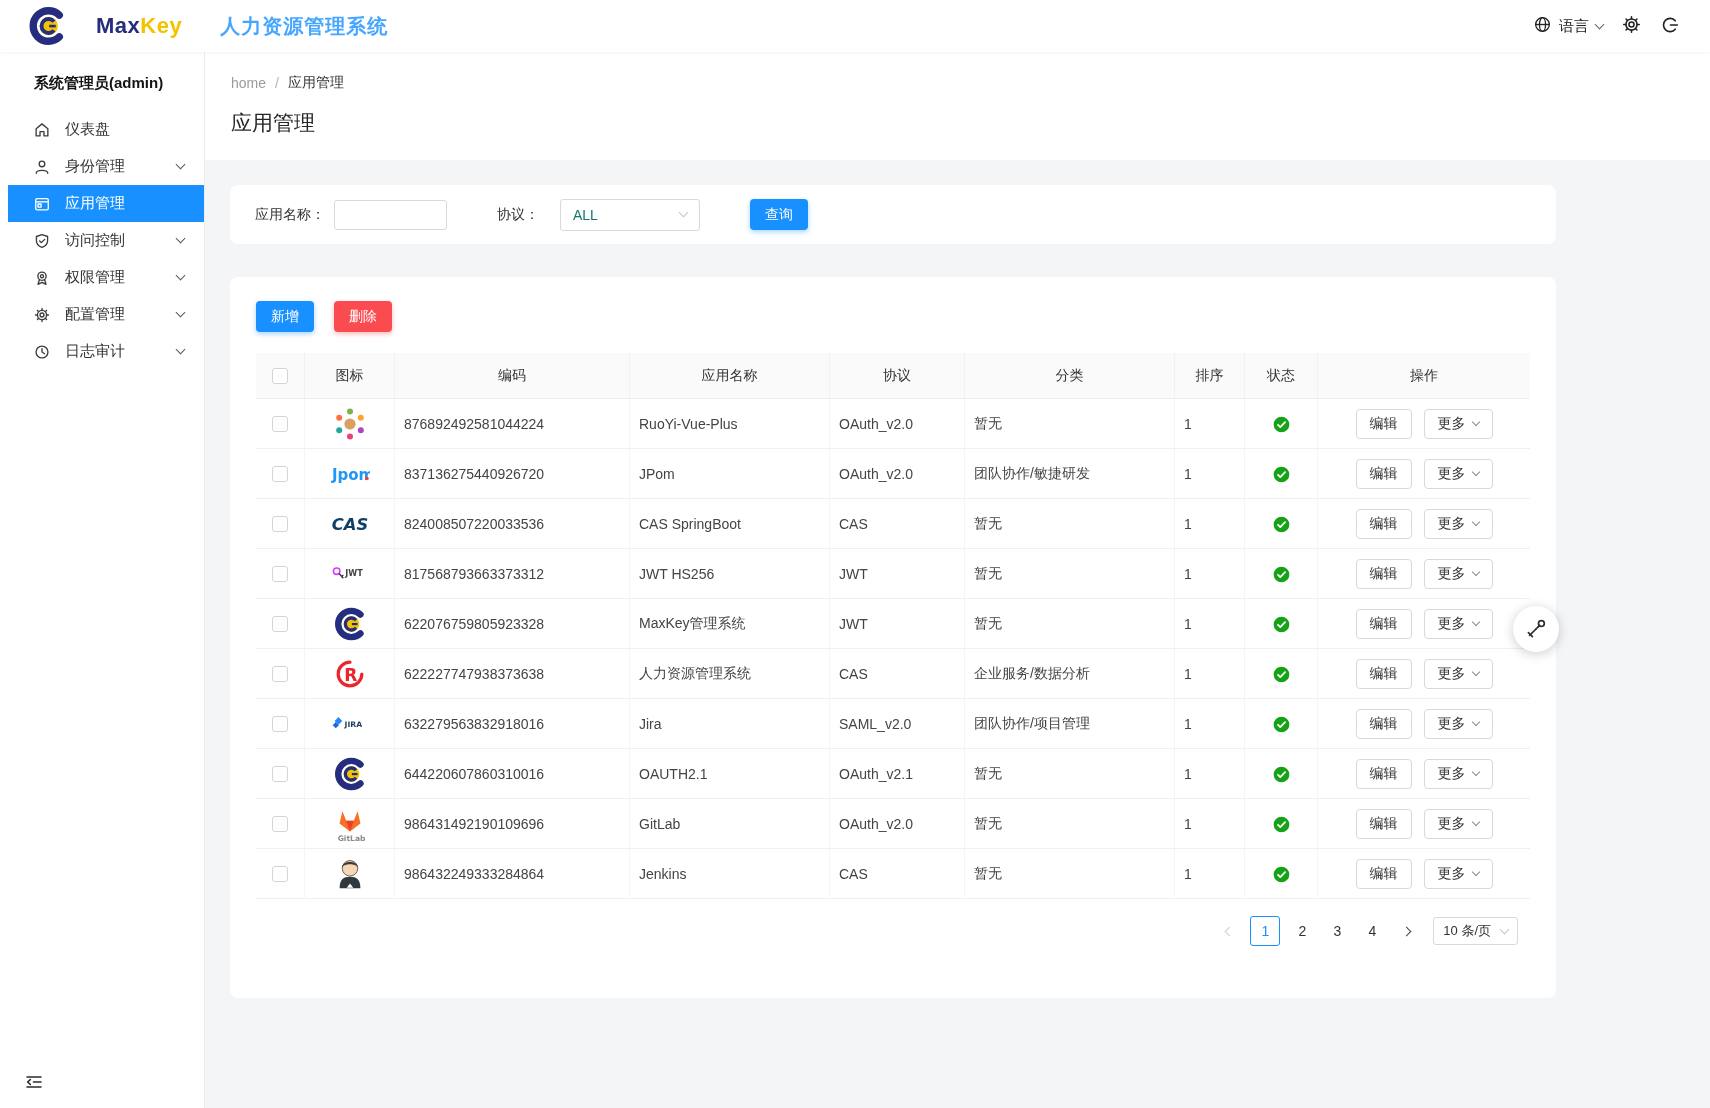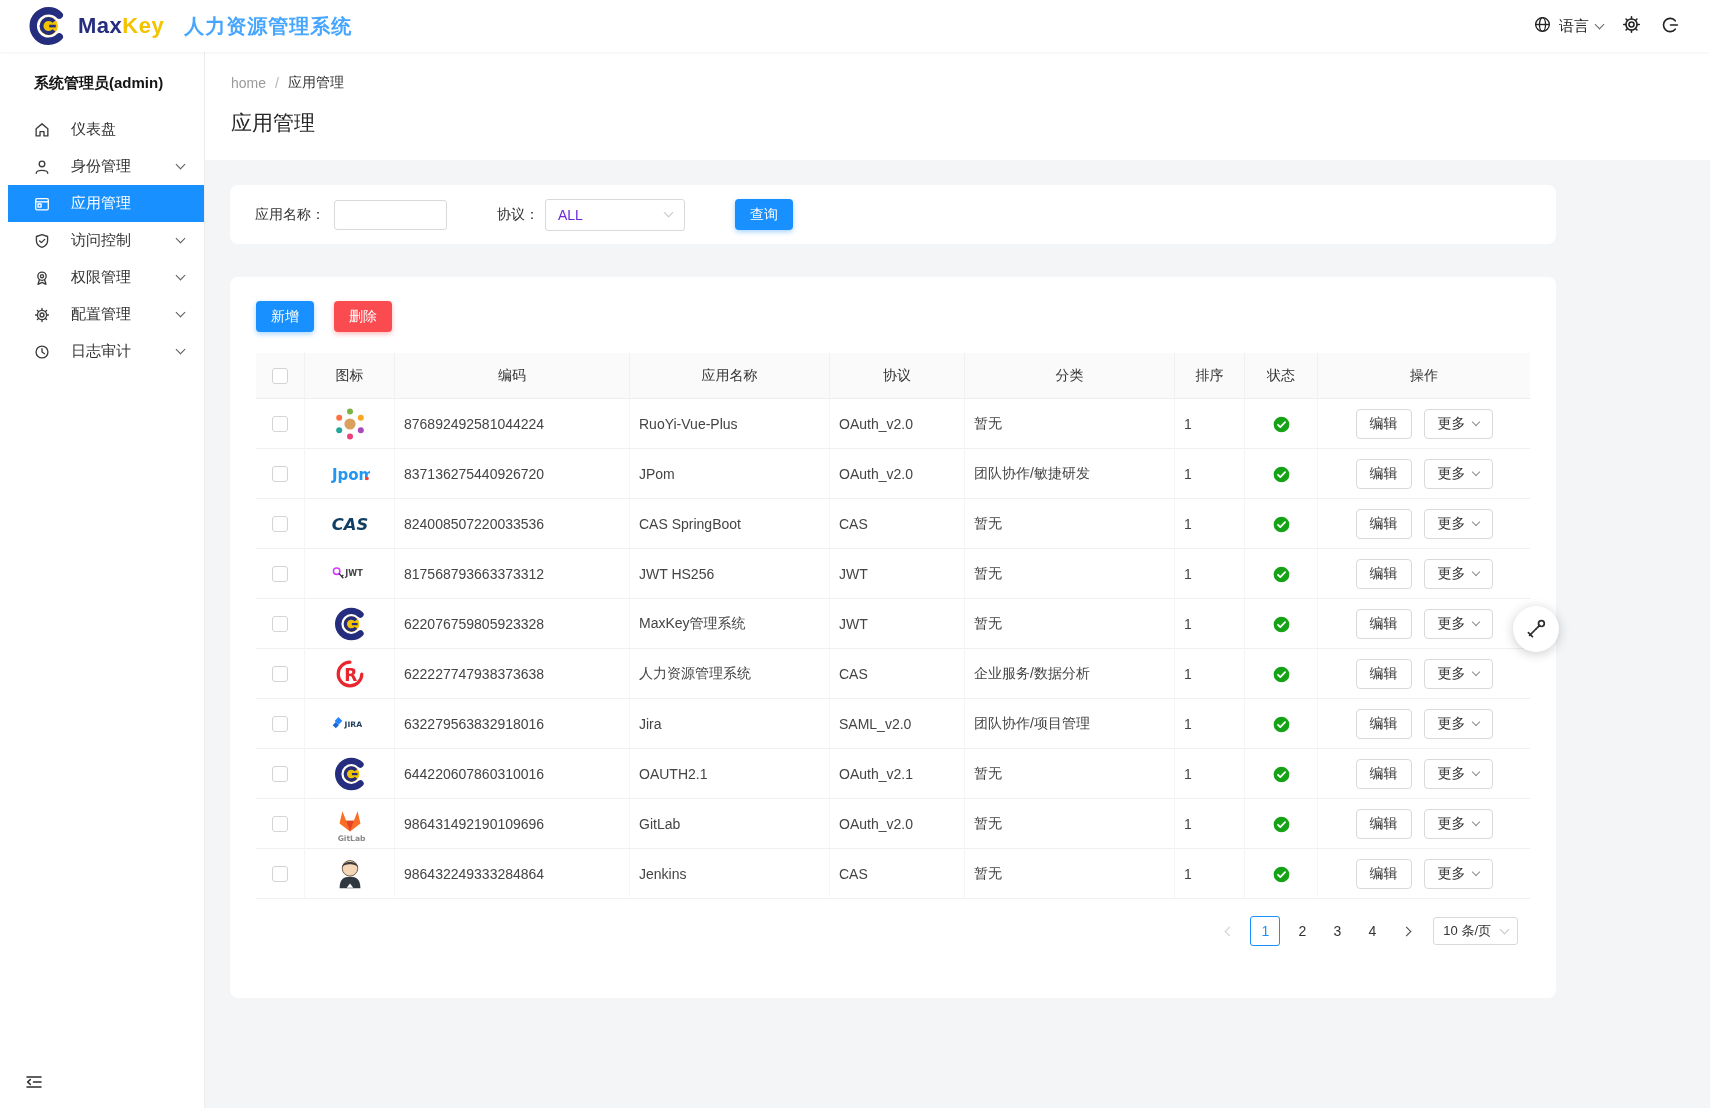--- a/index.html
+++ b/index.html
@@ -3,21 +3,21 @@
 <meta charset="utf-8">
 <style>
   * { margin:0; padding:0; box-sizing:border-box; }
   html,body { width:1710px; height:1108px; overflow:hidden; background:#f4f5f7;
     font-family:"Liberation Sans","DejaVu Sans",sans-serif; font-size:14px; color:#333; }
 
   
   .app-header { position:absolute; top:0; left:0; width:1710px; height:52px; background:#fff;
     display:flex; align-items:center; padding:0 30px 0 26px; z-index:30;
     box-shadow:0 1px 3px rgba(0,0,0,.05); }
-  .logo-wrap { display:flex; align-items:center; gap:10px; }
+  .logo-wrap { display:flex; align-items:center; gap:28px; }
   .logo-wrap svg { display:block; }
   .logo-text { font-size:22px; font-weight:bold; letter-spacing:.5px; }
   .logo-max { color:#252d7e; }
   .logo-key { color:#f3c300; }
   .app-title { font-size:20px; font-weight:bold; color:#46a6ff; margin-left:10px; letter-spacing:1px; }
   .header-right { margin-left:auto; display:flex; align-items:center; gap:18px;text-align:center; }
   .lang-switch { display:flex; align-items:center; gap:7px; font-size:15px; color:#222; cursor:pointer; }
   .icon-btn { display:flex; align-items:center; justify-content:center; cursor:pointer; }
 
   
@@ -25,21 +25,21 @@
     border-bottom:1.6px solid currentColor; transform:rotate(45deg); margin-top:-4px; }
   .chev.sm { width:7px; height:7px; }
   .chev.left { transform:rotate(135deg); margin-top:0; }
   .chev.right { transform:rotate(-45deg); margin-top:0; }
 
   
   .sidebar { position:absolute; top:52px; left:0; width:205px; bottom:0; background:#fff;
     border-right:1px solid #ececee; z-index:20;padding-left:8px; }
   .sidebar-user { padding:22px 16px 12px 26px; font-weight:bold; font-size:15px; color:#141414; }
   .menu { margin-top:6px; }
-  .menu-item { height:37px; display:flex; align-items:center; gap:20px; padding:0 20px 0 25px;
+  .menu-item { height:37px; display:flex; align-items:center; gap:14px; padding:0 20px 0 25px;
     font-size:15px; color:#333; cursor:pointer; }
   .menu-item .mi-icon { width:18px; height:18px; display:flex; color:#3c3c3c; }
   .menu-item .mi-chev { margin-left:auto; color:#595959; }
   .menu-item.active { background:#1890ff; color:#fff; }
   .menu-item.active .mi-icon { color:#fff; }
   .collapse-btn { position:absolute; left:24px; bottom:16px; width:20px; height:20px; cursor:pointer; color:#2b2b2b; }
 
   
   .main { position:absolute; left:205px; top:52px; right:0; bottom:0; background:#f4f5f7; }
   .page-head { background:#fff; height:108px; padding:22px 26px 0 26px; }
@@ -48,23 +48,23 @@
   .bc-sep { color:#b5b5b5; }
   .bc-cur { color:#333; }
   .page-title { margin-top:17px; font-size:21px; font-weight:500; color:#262626; }
 
   .content { padding:25px 0 0 25px; }
   .card { background:#fff; border-radius:8px; width:1326px; }
   .filter-card { height:59px; display:flex; align-items:center; padding:0 25px; }
   .f-label { font-size:14px; color:#333; }
   .f-input { width:113px; height:30px; border:1px solid #d9d9d9; border-radius:3px; margin-left:9px;
     padding:0 8px; font-size:14px; outline:none; background:#fff; }
-  .f-select { width:140px; height:32px; border:1px solid #d9d9d9; border-radius:3px; margin-left:6px;
+  .f-select { width:140px; height:32px; border:1px solid #d9d9d9; border-radius:3px; margin-left:21px;
     display:flex; align-items:center; justify-content:space-between; padding:0 12px; cursor:pointer;
-    font-size:14px; color:#6d28d9; }
+    font-size:14px; color:#0f766e; }
   .f-select .chev { color:#c3c7cd; }
   .gap50 { margin-left:50px; }
   .btn { border:none; border-radius:4px; height:31px; padding:0 15px; font-size:14px; cursor:pointer;
     display:inline-flex; align-items:center; justify-content:center;
     font-family:"Liberation Sans","DejaVu Sans",sans-serif; }
   .btn-primary { background:#1890ff; color:#fff; box-shadow:0 2px 5px rgba(24,144,255,.38); }
   .btn-danger { background:#fa4b50; color:#fff; box-shadow:0 2px 5px rgba(250,75,80,.38); }
 
   .table-card { margin-top:33px; padding:24px 26px 52px 26px; }
   .toolbar { display:flex; gap:20px; margin-bottom:21px; }

